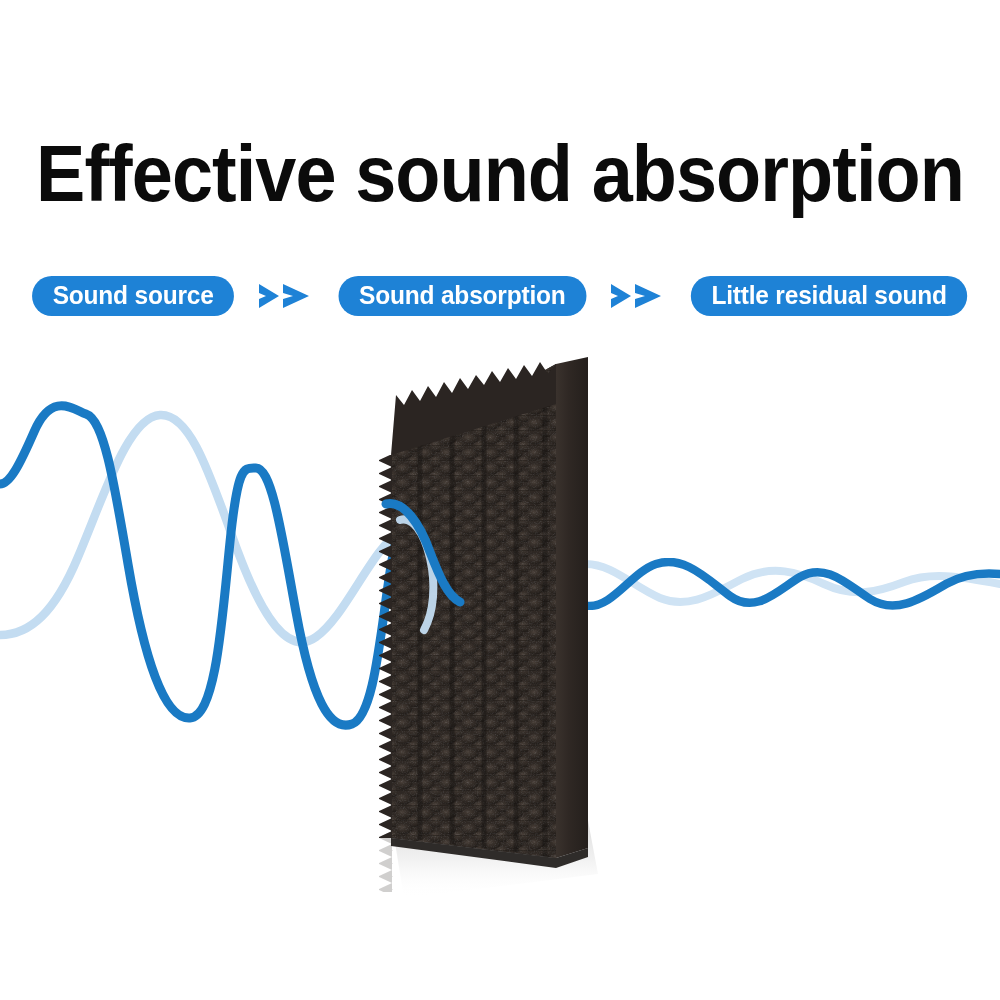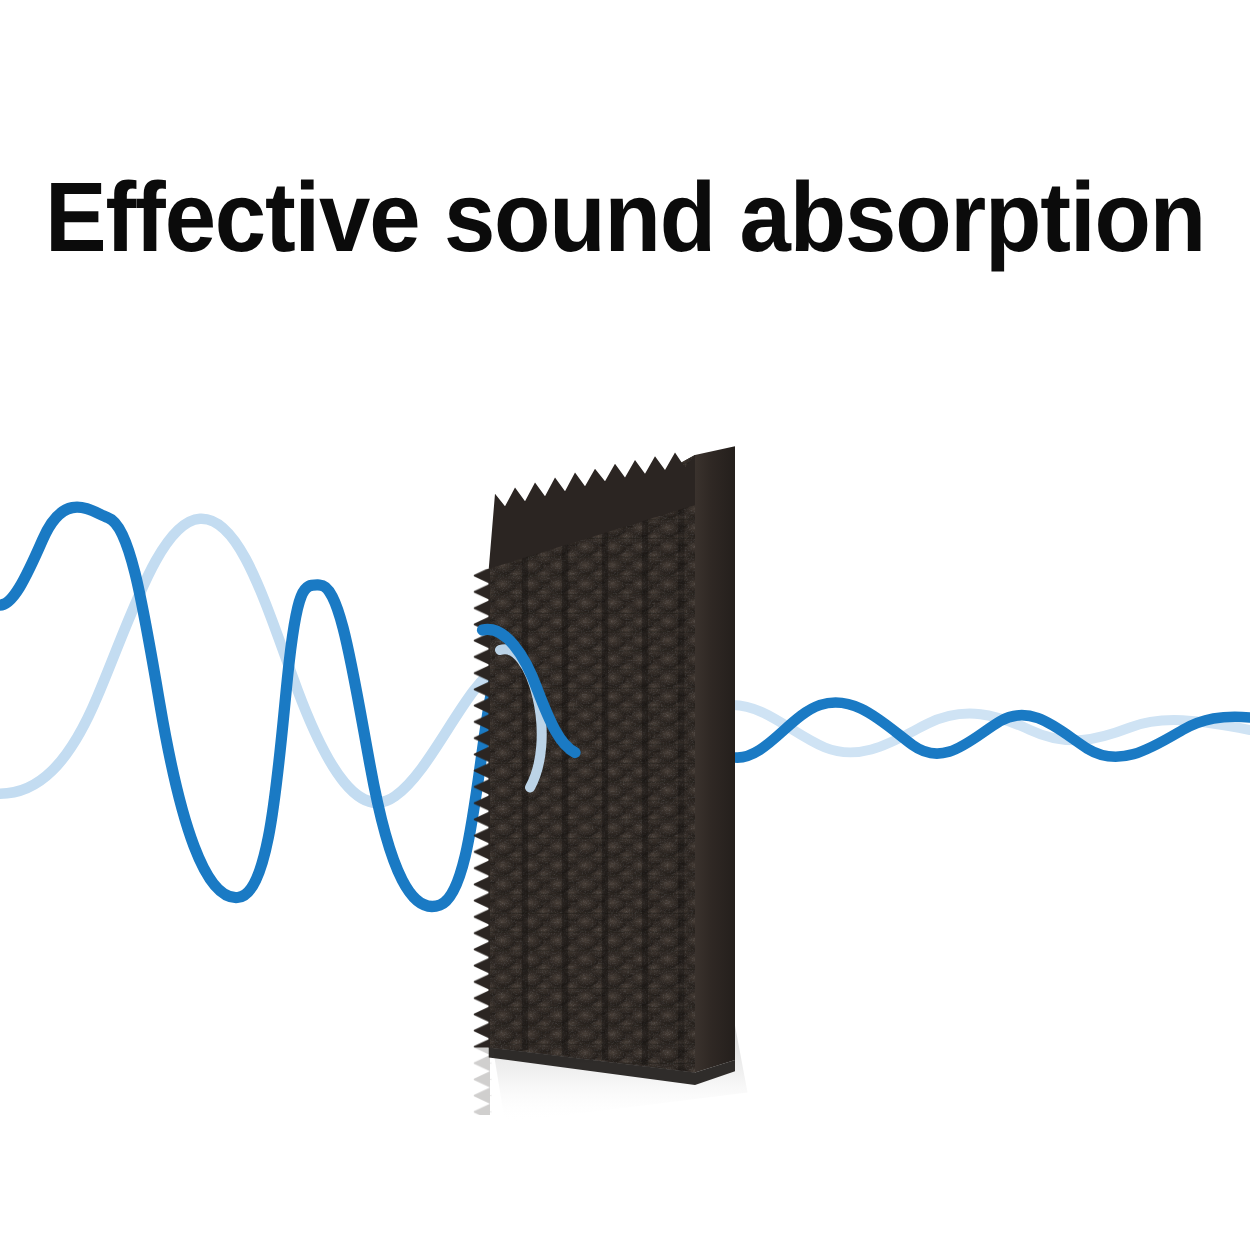--- a/index.html
+++ b/index.html
@@ -211,14 +211,43 @@
 
       <g>
         <path d="M400,508 C 412,504 424,520 430,546 C 436,572 434,600 424,618" fill="none" stroke="#c3dcf1" stroke-width="8" stroke-linecap="round" stroke-linejoin="round" opacity="0.95"></path>
         <path d="M386,492 C 404,488 420,512 430,540 C 440,566 448,584 460,590" fill="none" stroke="#1a7ac4" stroke-width="9" stroke-linecap="round" stroke-linejoin="round"></path>
       </g>
     </svg>
   </div>
 
   <div id="page-title">Effective sound absorption</div>
 
+  <div id="badge-row">
+
+    <div class="badge">
+      <span>Sound source</span>
+    </div>
+
+    <div class="arrow">
+      <svg width="58" height="30" viewBox="0 0 58 30" xmlns="http://www.w3.org/2000/svg" aria-hidden="true">
+        <path d="M2,3 L22,15 L2,27 L2,18 L9,15 L2,12 Z" fill="#1e82d6"></path>
+        <path d="M26,3 L52,15 L26,27 L26,18 L36,15 L26,12 Z" fill="#1e82d6"></path>
+      </svg>
+    </div>
+
+    <div class="badge">
+      <span>Sound absorption</span>
+    </div>
+
+    <div class="arrow">
+      <svg width="58" height="30" viewBox="0 0 58 30" xmlns="http://www.w3.org/2000/svg" aria-hidden="true">
+        <path d="M2,3 L22,15 L2,27 L2,18 L9,15 L2,12 Z" fill="#1e82d6"></path>
+        <path d="M26,3 L52,15 L26,27 L26,18 L36,15 L26,12 Z" fill="#1e82d6"></path>
+      </svg>
+    </div>
+
+    <div class="badge">
+      <span>Little residual sound</span>
+    </div>
+
+  </div>
 
 </div>
 
 </body></html>

